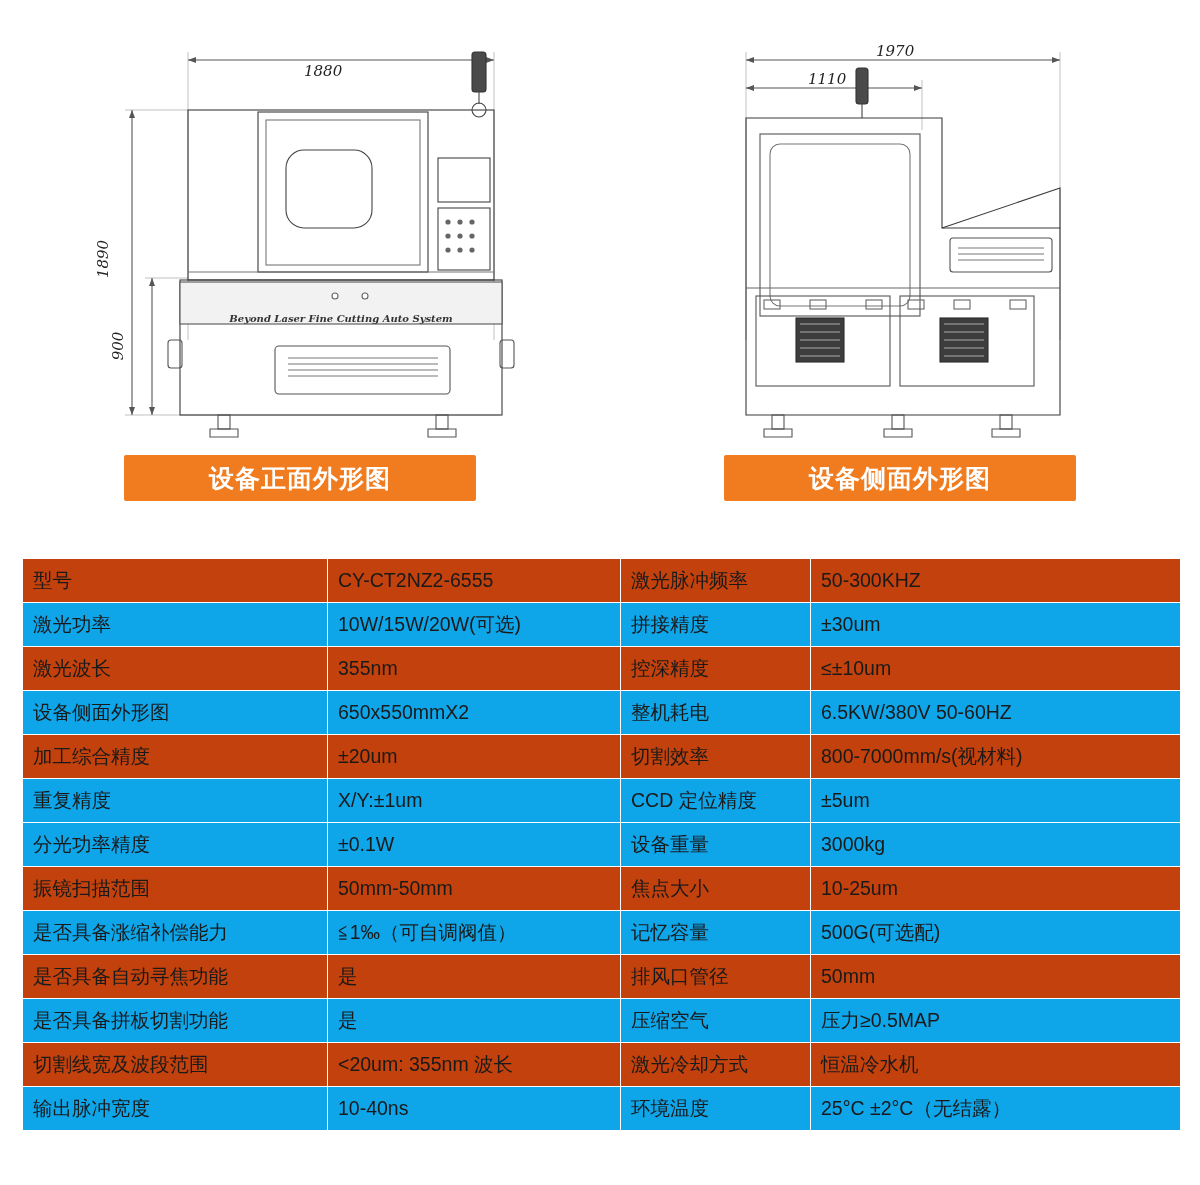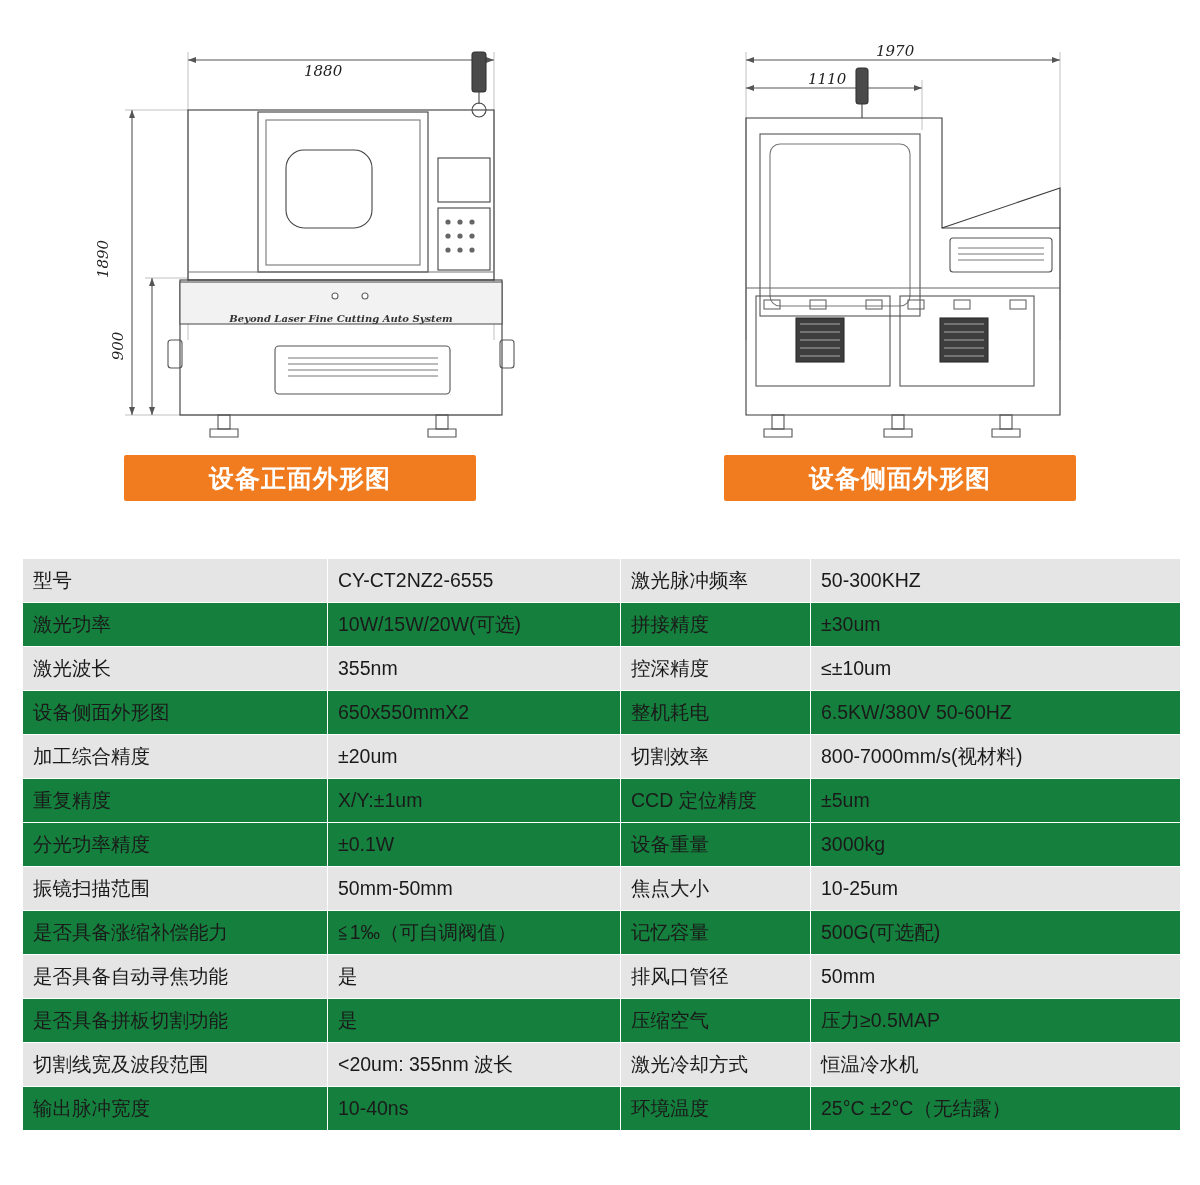--- a/index.html
+++ b/index.html
@@ -80,22 +80,22 @@
     border: 1px solid #ffffff;
     vertical-align: middle;
     white-space: nowrap;
     overflow: hidden;
   }
   col.c1 { width: 305px; }
   col.c2 { width: 293px; }
   col.c3 { width: 190px; }
   col.c4 { width: 370px; }
 
-  tr.odd td  { background: #e5e5e5; }
-  tr.even td { background: #15803d; }
+  tr.odd td  { background: #c2410c; }
+  tr.even td { background: #0ea5e9; }
 
   td.key  { padding-left: 14px; }
   td.val  { padding-left: 12px; }
 </style>
 </head>
 <body>
 
 <div class="drawings">
 
   <div class="draw-panel panel-front">

